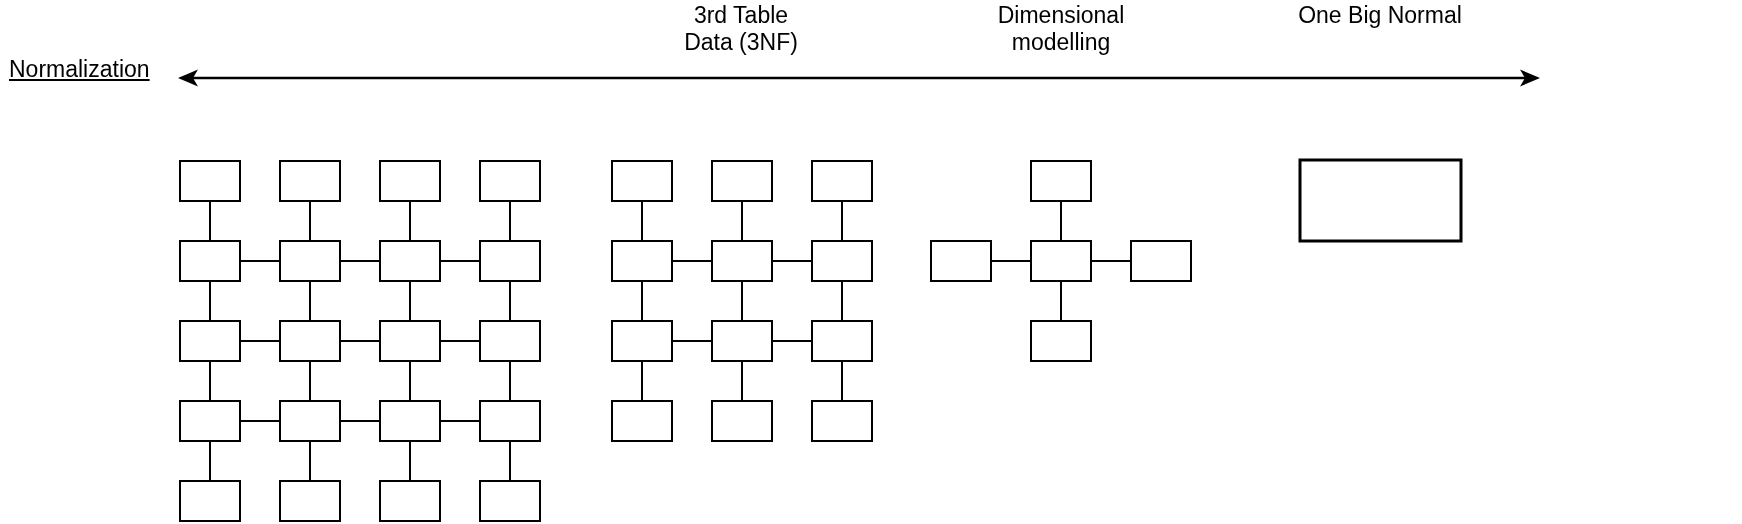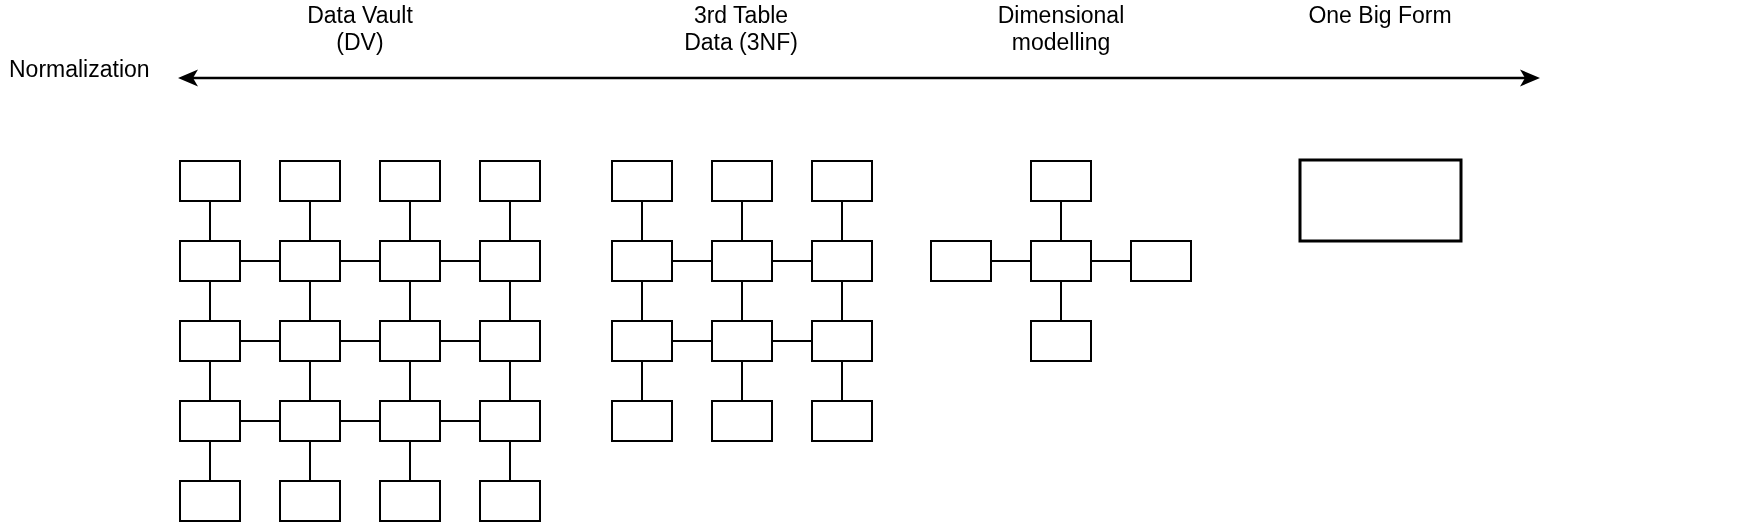--- a/index.html
+++ b/index.html
@@ -22,21 +22,21 @@
     line-height: 27px;
     white-space: nowrap;
   }
   .side-label {
     position: absolute;
     top: 56px;
     font-size: 23px;
     line-height: 27px;
     white-space: nowrap;
   }
-  .side-label.left { left: 9px; }
+  .side-label.left { left: 9px; text-decoration: underline; }
   .side-label.right { right: 5px; }
 </style>
 </head>
 <body>
 
 <div class="canvas">
 
   <svg class="diagram-svg" width="1742" height="524">
       <line x1="193" y1="78" x2="1525" y2="78" stroke="#000000" stroke-width="2.5"></line>
       <polygon points="178,78 198,69.5 193,78 198,86.5" fill="#000000"></polygon>
@@ -119,32 +119,28 @@
       <rect x="1031" y="161" width="60" height="40" fill="#ffffff" stroke="#000000" stroke-width="2"></rect>
       <rect x="931" y="241" width="60" height="40" fill="#ffffff" stroke="#000000" stroke-width="2"></rect>
       <rect x="1131" y="241" width="60" height="40" fill="#ffffff" stroke="#000000" stroke-width="2"></rect>
       <rect x="1031" y="321" width="60" height="40" fill="#ffffff" stroke="#000000" stroke-width="2"></rect>
       <rect x="1300" y="160" width="161" height="81" fill="#ffffff" stroke="#000000" stroke-width="3"></rect>
     </svg>
 
   <div class="side-label left">Normalization</div>
 
 
-  <div class="cat-label" style="left:360px">
-    <div>Data Vault</div>
-    <div>(DV)</div>
-  </div>
 
   <div class="cat-label" style="left:741px">
     <div>3rd Table</div>
     <div>Data (3NF)</div>
   </div>
 
   <div class="cat-label" style="left:1061px">
     <div>Dimensional</div>
     <div>modelling</div>
   </div>
 
   <div class="cat-label" style="left:1380px">
-    <div>One Big Form</div>
+    <div>One Big Normal</div>
   </div>
 
 </div>
 
 </body></html>

